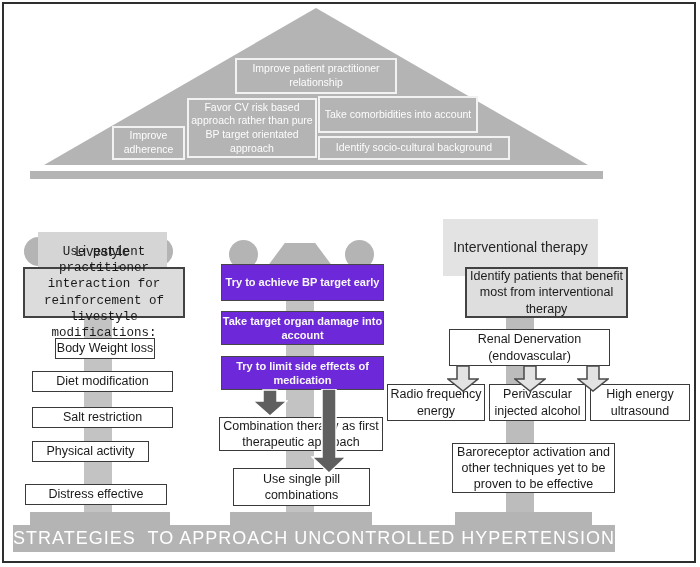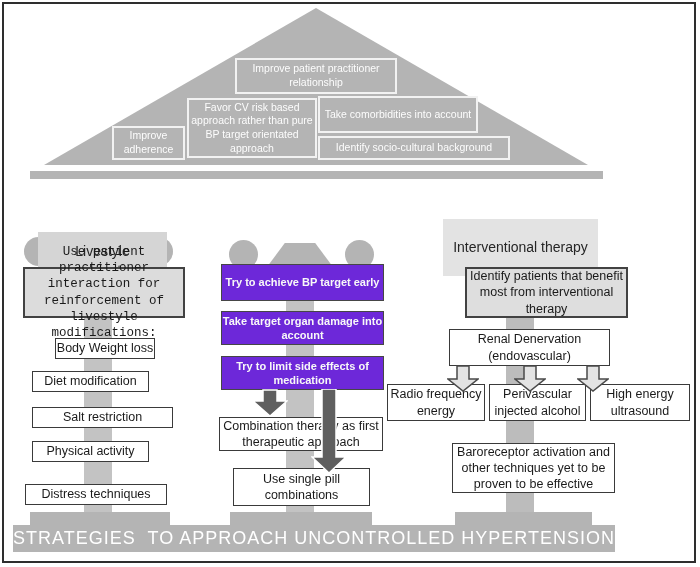--- a/index.html
+++ b/index.html
@@ -52,24 +52,24 @@
   <div class="abs shaft" style="left:84px;top:252px;height:261px;"></div>
   <div class="abs ear" style="left:24px;top:237px;"></div>
   <div class="abs ear" style="left:144px;top:237px;"></div>
   <div class="abs neck" style="left:65px;top:241px;"></div>
 
   <div class="abs bx hdr hdr-light" style="left:38px;top:184px;width:129px;height:57px;">Livestyle modification</div>
 
   <div class="abs bx graybx" style="left:23px;top:267px;width:162px;height:51px;font-family:Liberation Mono, monospace;">Use patient practitioner interaction for reinforcement of livestyle modifications:</div>
 
   <div class="abs bx whitebx" style="left:55px;top:338px;width:100px;height:21px;">Body Weight loss</div>
-  <div class="abs bx whitebx" style="left:32px;top:371px;width:117px;height:21px;">Diet modification</div>
+  <div class="abs bx whitebx" style="left:32px;top:371px;width:141px;height:21px;">Diet modification</div>
   <div class="abs bx whitebx" style="left:32px;top:407px;width:141px;height:21px;">Salt restriction</div>
   <div class="abs bx whitebx" style="left:32px;top:441px;width:117px;height:21px;">Physical activity</div>
-  <div class="abs bx whitebx" style="left:25px;top:484px;width:142px;height:21px;">Distress techniques</div>
+  <div class="abs bx whitebx" style="left:25px;top:484px;width:142px;height:21px;">Distress effective</div>
 
   <div class="abs pedestal" style="left:30px;top:512px;width:140px;"></div>
 
   <div class="abs shaft" style="left:286px;top:252px;height:261px;"></div>
   <div class="abs ear" style="left:229px;top:240px;"></div>
   <div class="abs ear" style="left:345px;top:240px;"></div>
   <div class="abs neck" style="left:267px;top:243px;height:24px;"></div>
 
 
   <div class="abs bx darkbx" style="left:221px;top:264px;width:163px;height:37px;">Try to achieve BP target early</div>

